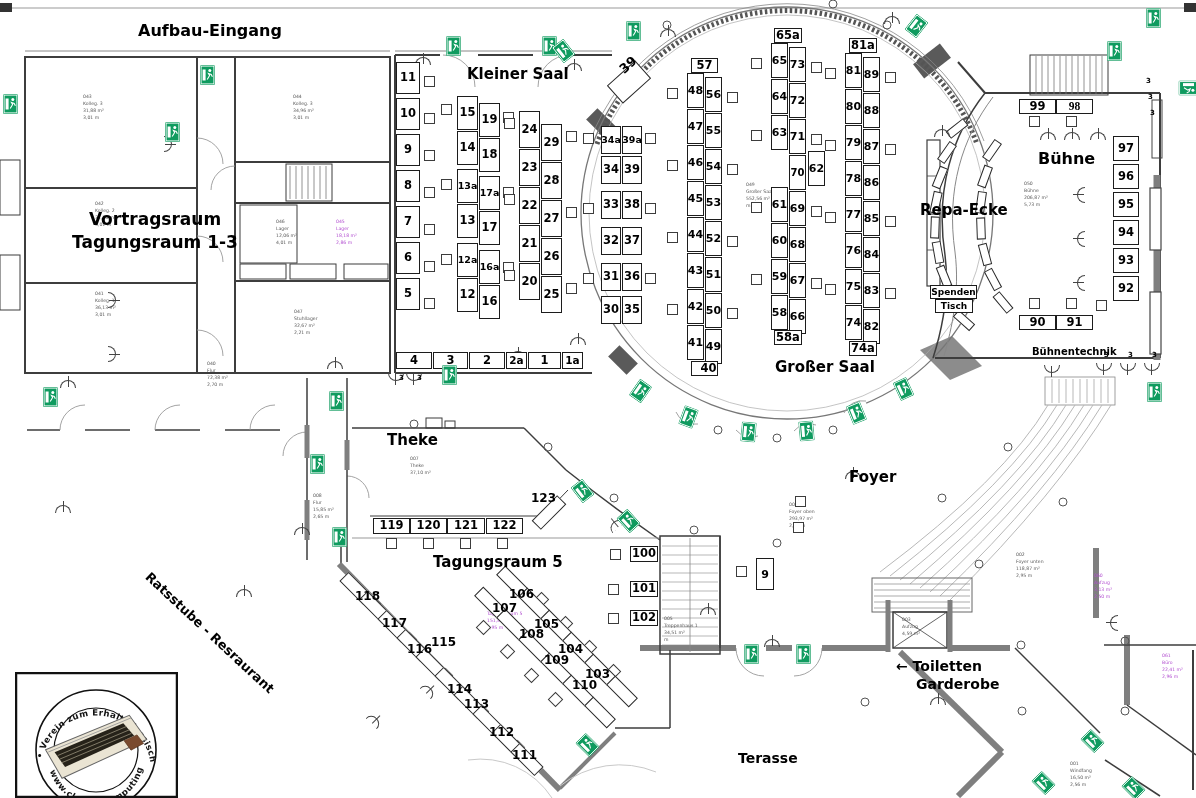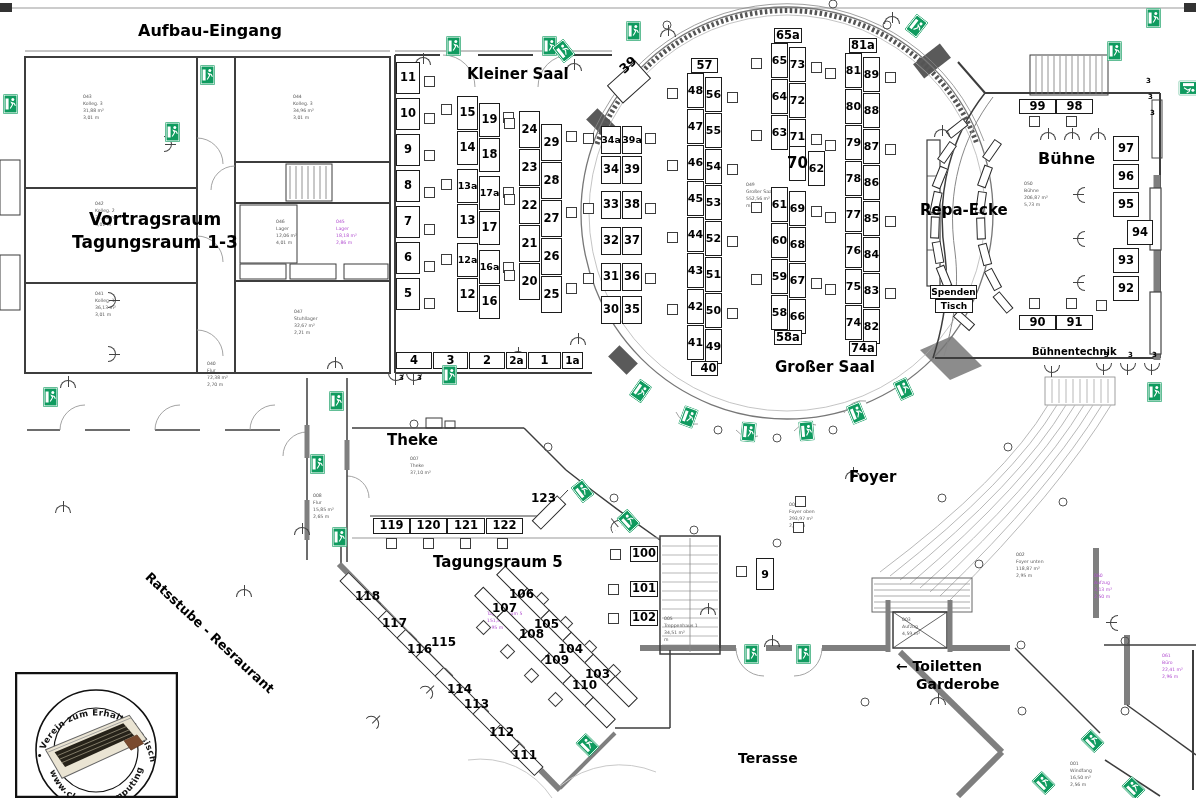--- a/index.html
+++ b/index.html
@@ -354,21 +354,21 @@
     <div class="booth" style="left: 771px; top: 79px; width: 17px; height: 35px; font-size: 11px;">64</div>
     <div class="booth" style="left: 771px; top: 115px; width: 17px; height: 35px; font-size: 11px;">63</div>
     <div class="booth" style="left: 771px; top: 151px; width: 17px; height: 35px; font-size: 11px; margin-left: 37px;">62</div>
     <div class="booth" style="left: 771px; top: 187px; width: 17px; height: 35px; font-size: 11px;">61</div>
     <div class="booth" style="left: 771px; top: 223px; width: 17px; height: 35px; font-size: 11px;">60</div>
     <div class="booth" style="left: 771px; top: 259px; width: 17px; height: 35px; font-size: 11px;">59</div>
     <div class="booth" style="left: 771px; top: 295px; width: 17px; height: 35px; font-size: 11px;">58</div>
     <div class="booth" style="left: 789px; top: 47px; width: 17px; height: 35px; font-size: 11px;">73</div>
     <div class="booth" style="left: 789px; top: 83px; width: 17px; height: 35px; font-size: 11px;">72</div>
     <div class="booth" style="left: 789px; top: 119px; width: 17px; height: 35px; font-size: 11px;">71</div>
-    <div class="booth" style="left: 789px; top: 146px; width: 17px; height: 35px; font-size: 15px;">70</div>
+    <div class="booth" style="left: 789px; top: 155px; width: 17px; height: 35px; font-size: 10px;">70</div>
     <div class="booth" style="left: 789px; top: 191px; width: 17px; height: 35px; font-size: 11px;">69</div>
     <div class="booth" style="left: 789px; top: 227px; width: 17px; height: 35px; font-size: 11px;">68</div>
     <div class="booth" style="left: 789px; top: 263px; width: 17px; height: 35px; font-size: 11px;">67</div>
     <div class="booth" style="left: 789px; top: 299px; width: 17px; height: 35px; font-size: 11px;">66</div>
     <div class="booth" style="left: 774px; top: 330px; width: 28px; height: 15px; font-size: 11.5px;">58a</div>
     <div class="booth" style="left: 849px; top: 38px; width: 28px; height: 15px; font-size: 11.5px;">81a</div>
     <div class="booth" style="left: 845px; top: 53px; width: 17px; height: 35px; font-size: 11px;">81</div>
     <div class="booth" style="left: 845px; top: 89px; width: 17px; height: 35px; font-size: 11px;">80</div>
     <div class="booth" style="left: 845px; top: 125px; width: 17px; height: 35px; font-size: 11px;">79</div>
     <div class="booth" style="left: 845px; top: 161px; width: 17px; height: 35px; font-size: 11px;">78</div>
@@ -379,25 +379,25 @@
     <div class="booth" style="left: 863px; top: 57px; width: 17px; height: 35px; font-size: 11px;">89</div>
     <div class="booth" style="left: 863px; top: 93px; width: 17px; height: 35px; font-size: 11px;">88</div>
     <div class="booth" style="left: 863px; top: 129px; width: 17px; height: 35px; font-size: 11px;">87</div>
     <div class="booth" style="left: 863px; top: 165px; width: 17px; height: 35px; font-size: 11px;">86</div>
     <div class="booth" style="left: 863px; top: 201px; width: 17px; height: 35px; font-size: 11px;">85</div>
     <div class="booth" style="left: 863px; top: 237px; width: 17px; height: 35px; font-size: 11px;">84</div>
     <div class="booth" style="left: 863px; top: 273px; width: 17px; height: 35px; font-size: 11px;">83</div>
     <div class="booth" style="left: 863px; top: 309px; width: 17px; height: 35px; font-size: 11px;">82</div>
     <div class="booth" style="left: 849px; top: 341px; width: 28px; height: 15px; font-size: 11.5px;">74a</div>
     <div class="booth" style="left: 1019px; top: 99px; width: 37px; height: 15px; font-size: 11.5px;">99</div>
-    <div class="booth" style="left: 1056px; top: 99px; width: 37px; height: 15px; font-size: 11.5px;">98</div>
+    <div class="booth" style="left: 1056px; top: 99px; width: 37px; height: 15px; font-size: 11.5px; font-family: Liberation Serif, serif;">98</div>
     <div class="booth" style="left: 1113px; top: 136px; width: 26px; height: 25px; font-size: 11.5px;">97</div>
     <div class="booth" style="left: 1113px; top: 164px; width: 26px; height: 25px; font-size: 11.5px;">96</div>
     <div class="booth" style="left: 1113px; top: 192px; width: 26px; height: 25px; font-size: 11.5px;">95</div>
-    <div class="booth" style="left: 1113px; top: 220px; width: 26px; height: 25px; font-size: 11.5px; margin-left: 14px;">94</div>
+    <div class="booth" style="left: 1113px; top: 220px; width: 26px; height: 25px; font-size: 11.5px;">94</div>
     <div class="booth" style="left: 1113px; top: 248px; width: 26px; height: 25px; font-size: 11.5px;">93</div>
     <div class="booth" style="left: 1113px; top: 276px; width: 26px; height: 25px; font-size: 11.5px;">92</div>
     <div class="booth" style="left: 1019px; top: 315px; width: 37px; height: 15px; font-size: 11.5px;">90</div>
     <div class="booth" style="left: 1056px; top: 315px; width: 37px; height: 15px; font-size: 11.5px;">91</div>
     <div class="booth" style="left: 930px; top: 285px; width: 47px; height: 14px; font-size: 9px;">Spenden</div>
     <div class="booth" style="left: 935px; top: 299px; width: 38px; height: 14px; font-size: 9px;">Tisch</div>
     <div class="booth" style="left: 373px; top: 518px; width: 37px; height: 16px; font-size: 11.5px;">119</div>
     <div class="booth" style="left: 410px; top: 518px; width: 37px; height: 16px; font-size: 11.5px;">120</div>
     <div class="booth" style="left: 447px; top: 518px; width: 38px; height: 16px; font-size: 11.5px;">121</div>
     <div class="booth" style="left: 486px; top: 518px; width: 37px; height: 16px; font-size: 11.5px;">122</div>

